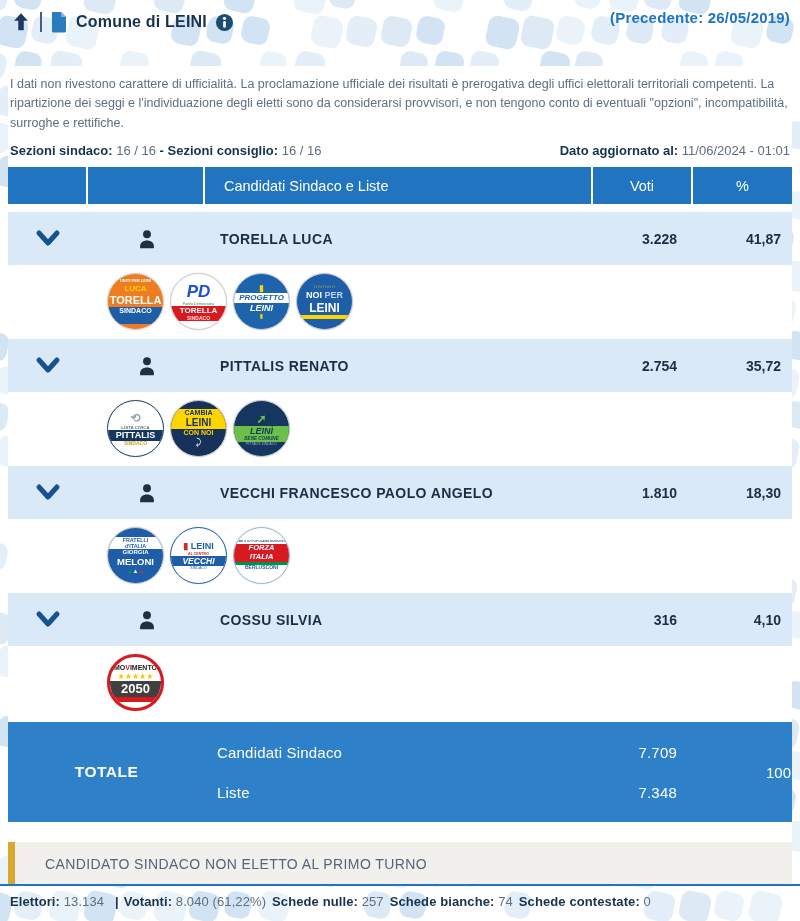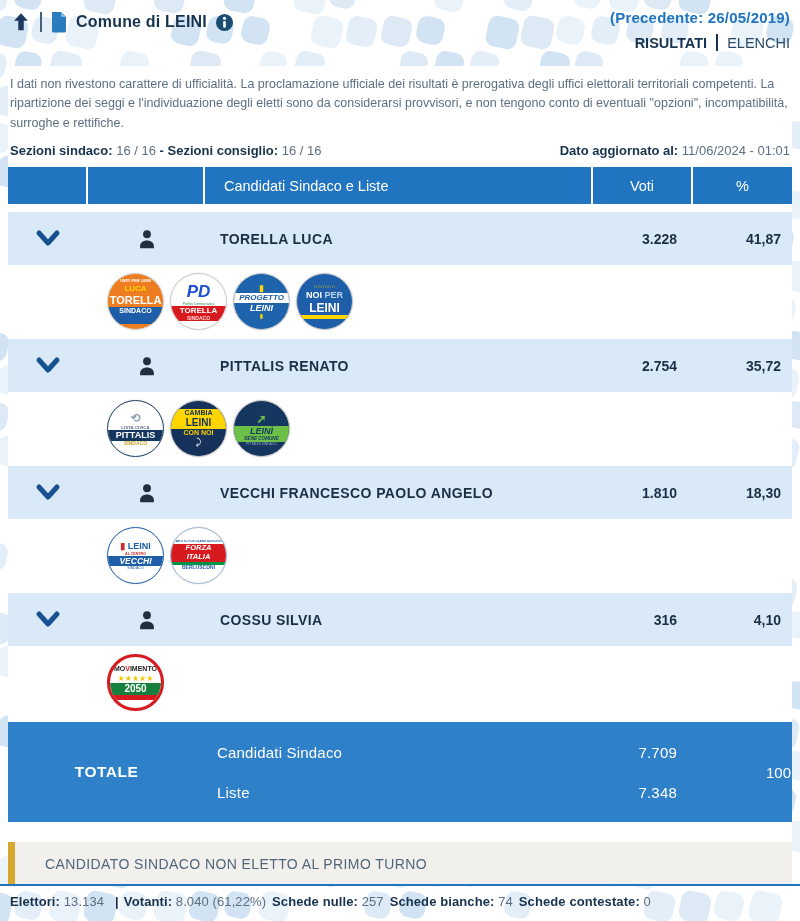--- a/index.html
+++ b/index.html
@@ -514,25 +514,20 @@
       <span style="display:flex;cursor:pointer;">
         <svg width="19" height="19" viewBox="0 0 20 20">
             <circle cx="10" cy="10" r="9" fill="#1b4c72"></circle>
             <circle cx="10" cy="5.6" r="1.7" fill="#fff"></circle>
             <rect x="8.6" y="8.4" width="2.8" height="7" rx="1.3" fill="#fff"></rect>
           </svg>
       </span>
     </div>
     <div class="tb-right">
       <div class="precedente">(Precedente: 26/05/2019)</div>
-      <div class="tabs">
-        <button class="tab-risultati">RISULTATI</button>
-        <span class="tab-sep"></span>
-        <button class="tab-elenchi">ELENCHI</button>
-      </div>
     </div>
   </div>
 
   <div class="content">
     <p class="disclaimer">I dati non rivestono carattere di ufficialità. La proclamazione ufficiale dei risultati è prerogativa degli uffici elettorali territoriali competenti. La ripartizione dei seggi e l'individuazione degli eletti sono da considerarsi provvisori, e non tengono conto di eventuali "opzioni", incompatibilità, surroghe e rettifiche.</p>
 
     <div class="infobar">
       <div>
         <span class="lbl">Sezioni sindaco:</span>
         <span>16 / 16</span>
@@ -655,20 +650,27 @@
               <svg width="22" height="22" viewBox="0 0 24 24">
                 <circle cx="12" cy="6.8" r="4.3" fill="#20303f"></circle>
                 <path d="M4.5 22 v-2.2 c0-4 3.4-6.3 7.5-6.3 s7.5 2.3 7.5 6.3 V22 z" fill="#20303f"></path>
               </svg>
             </div>
             <div class="cc3">VECCHI FRANCESCO PAOLO ANGELO</div>
             <div class="cc4">1.810</div>
             <div class="cc5">18,30</div>
           </div>
           <div class="logos">
+            <div class="logo" title="FRATELLI D'ITALIA - GIORGIA MELONI" style="background: rgb(30, 94, 168); border-color: rgb(204, 204, 204);">
+              <div class="lrow" style="background: rgb(255, 255, 255); color: rgb(30, 94, 168); font-size: 5.4px; font-weight: 800;">FRATELLI</div>
+              <div class="lrow" style="background: rgb(255, 255, 255); color: rgb(30, 94, 168); font-size: 5.4px; font-weight: 800;">d'ITALIA</div>
+              <div class="lrow" style="color: rgb(255, 255, 255); font-size: 6px; font-weight: 700;">GIORGIA</div>
+              <div class="lrow" style="color: rgb(255, 255, 255); font-size: 9.5px; font-weight: 800;">MELONI</div>
+              <div class="lrow" style="font-size: 6px;"><span style="color: rgb(0, 146, 70);">▲</span><span style="color: rgb(244, 244, 244);">▲</span><span style="color: rgb(206, 43, 55);">▲</span></div>
+            </div>
             <div class="logo" title="LEINI VECCHI" style="background: rgb(255, 255, 255); border-color: rgb(30, 94, 168);">
               <div class="lrow" style="font-size: 9px; font-weight: 800;"><span style="color: rgb(210, 43, 43);">▮ </span><span style="color: rgb(30, 94, 168);">LEINI</span></div>
               <div class="lrow" style="color: rgb(210, 43, 43); font-size: 3.6px; font-weight: 700;">AL CENTRO</div>
               <div class="lrow" style="background: rgb(30, 94, 168); color: rgb(255, 255, 255); font-size: 8.5px; font-weight: 800; font-style: italic;">VECCHI</div>
               <div class="lrow" style="color: rgb(30, 94, 168); font-size: 3.6px;">SINDACO</div>
             </div>
             <div class="logo" title="FORZA ITALIA - BERLUSCONI" style="background: rgb(255, 255, 255); border-color: rgb(154, 183, 211);">
               <div class="lrow" style="color: rgb(30, 94, 168); font-size: 3.2px; font-weight: 700;">PARTITO POPOLARE EUROPEO</div>
               <div class="lrow" style="background: rgb(215, 25, 32); color: rgb(255, 255, 255); font-size: 7.5px; font-weight: 800; font-style: italic;">FORZA</div>
               <div class="lrow" style="background: rgb(215, 25, 32); color: rgb(255, 255, 255); font-size: 7.5px; font-weight: 800; font-style: italic;">ITALIA</div>
@@ -693,21 +695,21 @@
               </svg>
             </div>
             <div class="cc3">COSSU SILVIA</div>
             <div class="cc4">316</div>
             <div class="cc5">4,10</div>
           </div>
           <div class="logos">
             <div class="logo" title="MOVIMENTO 5 STELLE 2050" style="background: rgb(255, 255, 255); border-color: rgb(215, 25, 32); border-width: 3px;">
               <div class="lrow" style="font-size: 7px; font-weight: 800;"><span style="color: rgb(29, 29, 27);">MO</span><span style="color: rgb(215, 25, 32);">V</span><span style="color: rgb(29, 29, 27);">IMENTO</span></div>
               <div class="lrow" style="color: rgb(247, 198, 0); font-size: 8px;">★★★★★</div>
-              <div class="lrow" style="background: #15803d; color: rgb(255, 255, 255); font-size: 10px; font-weight: 800;">2050</div>
+              <div class="lrow" style="background: #404040; color: rgb(255, 255, 255); font-size: 13px; font-weight: 800;">2050</div>
               <div class="lrow" style="height: 5px; flex: 0 0 5px; background: rgb(215, 25, 32);"></div>
             </div>
           </div>
         </div>
       </div>
 
     <section class="totale">
       <div class="tot-label">TOTALE</div>
       <div class="tot-mid">
         <div class="tot-row">

